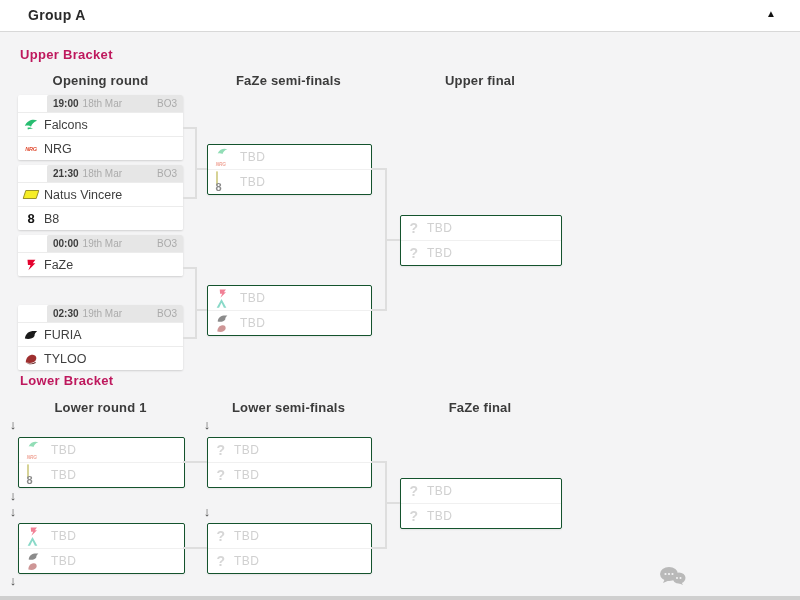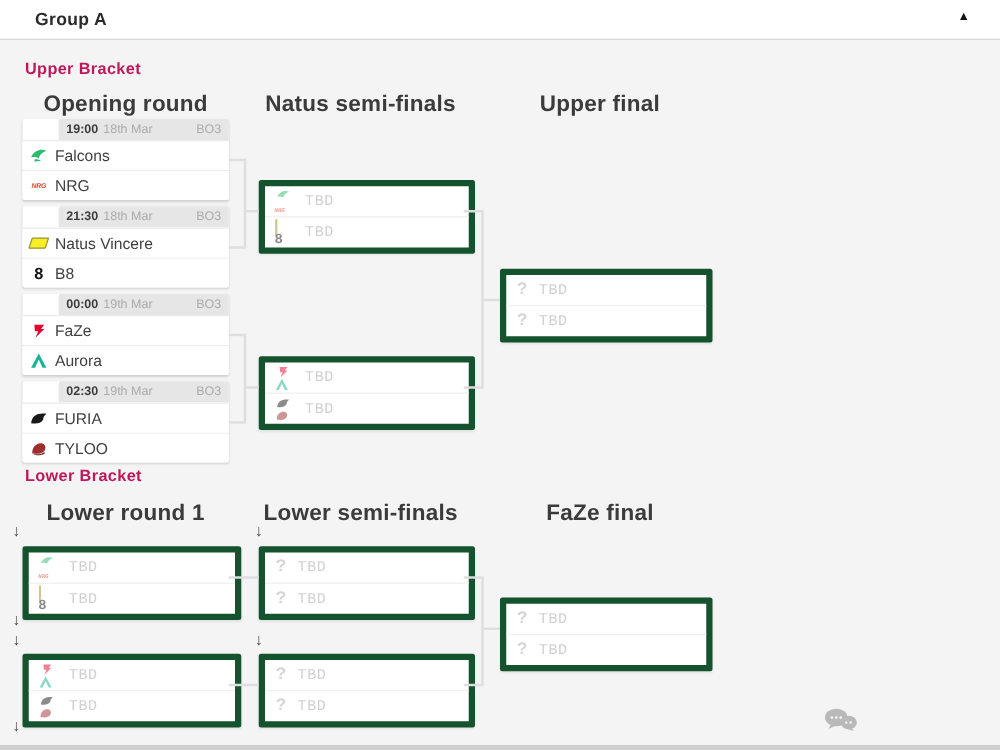--- a/index.html
+++ b/index.html
@@ -9,33 +9,33 @@
   
   .topbar{position:absolute;left:0;top:0;width:800px;height:31px;background:#ffffff;border-bottom:1px solid #d8d8d8;}
   .group-title{position:absolute;left:28px;top:7px;font-size:14px;font-weight:bold;color:#2a2a2a;letter-spacing:.3px;}
   .collapse{position:absolute;right:24px;top:9px;font-size:10px;color:#111;cursor:pointer;line-height:10px;}
 
   
   .area{position:absolute;left:0;top:32px;width:800px;height:564px;background:#f4f4f5;}
   .bottom-strip{position:absolute;left:0;top:596px;width:800px;height:4px;background:#cfcfcf;}
 
   .section-label{position:absolute;font-size:13px;font-weight:bold;color:#be185d;letter-spacing:.3px;}
-  .colhead{position:absolute;font-size:18px;font-weight:800;color:#3b3b3b;text-align:center;letter-spacing:.2px;}
+  .colhead{position:absolute;font-size:13px;font-weight:800;color:#3b3b3b;text-align:center;letter-spacing:.2px;}
 
   
   .match{position:absolute;width:165px;background:#fff;border-radius:2px;box-shadow:0 1px 2px rgba(0,0,0,.15);}
   .match-header{height:17px;line-height:17px;background:#e6e6e6;border-radius:2px 2px 0 0;padding:0 6px;font-size:10px;display:flex;align-items:center;margin-left:29px;}
   .mh-time{font-weight:bold;color:#3d3d3d;}
   .mh-date{color:#ababab;margin-left:4px;}
   .mh-fmt{color:#ababab;margin-left:auto;}
   .team{height:23px;display:flex;align-items:center;gap:6px;padding:0 6px;border-top:1px solid #ececec;background:#fff;font-size:12.5px;color:#3f3f3f;}
   .team:last-child{border-radius:0 0 2px 2px;}
 
   
-  .tbdbox{position:absolute;background:#fff;border:5px solid #14532d;border-radius:2px;box-shadow:0 1px 2px rgba(0,0,0,.07);font-family:Liberation Mono, monospace;}
+  .tbdbox{position:absolute;background:#fff;border:1px solid #14532d;border-radius:2px;box-shadow:0 1px 2px rgba(0,0,0,.07);}
   .slot{height:24px;display:flex;align-items:center;gap:7px;padding:0 7px;font-size:12px;color:#d0d0d0;letter-spacing:.5px;}
   .slot + .slot{border-top:1px solid #f0f0f0;}
   .qmark{font-size:14px;font-weight:bold;color:#d6d6d6;width:12px;text-align:center;}
 
   
   .fadepair{position:relative;width:18px;height:23px;opacity:.5;flex:0 0 18px;}
   .fadepair .fi1{position:absolute;left:1px;top:0px;transform:scale(.85);}
   .fadepair .fi2{position:absolute;left:0px;top:10px;transform:scale(.85);}
 
   
@@ -62,21 +62,21 @@
   <div class="area"></div>
 
   <div class="topbar">
     <div class="group-title">Group A</div>
     <div class="collapse">▲</div>
   </div>
 
   <div class="section-label" style="left:20px;top:47px;">Upper Bracket</div>
 
   <div class="colhead" style="left:18px;top:73px;width:165px;">Opening round</div>
-  <div class="colhead" style="left:207px;top:73px;width:163px;">Natus semi-finals</div>
+  <div class="colhead" style="left:207px;top:73px;width:163px;">FaZe semi-finals</div>
   <div class="colhead" style="left:400px;top:73px;width:160px;">Upper final</div>
 
   <div class="match" style="left:18px;top:95px;">
     <div class="match-header">
       <span class="mh-time">19:00</span>
       <span class="mh-date">18th Mar</span>
       <span class="mh-fmt">BO3</span>
     </div>
     <div class="team">
       <span class="ticon">
@@ -121,28 +121,20 @@
       <span class="mh-date">19th Mar</span>
       <span class="mh-fmt">BO3</span>
     </div>
     <div class="team">
       <span class="ticon">
           <svg width="14" height="14" viewBox="0 0 16 16">
             <path d="M4 2 H13 L10 6 H13 L5 14 L7.5 8 H4.5 Z" fill="#e4032e"></path>
           </svg>
         </span>
       <span>FaZe</span>
-    </div>
-    <div class="team">
-      <span class="ticon">
-          <svg width="14" height="14" viewBox="0 0 16 16">
-            <path d="M8 1 L15 14 H11.5 L8 6.5 L4.5 14 H1 Z" fill="#16b493"></path>
-          </svg>
-        </span>
-      <span>Aurora</span>
     </div>
   </div>
 
   <div class="match" style="left:18px;top:305px;">
     <div class="match-header">
       <span class="mh-time">02:30</span>
       <span class="mh-date">19th Mar</span>
       <span class="mh-fmt">BO3</span>
     </div>
     <div class="team">

